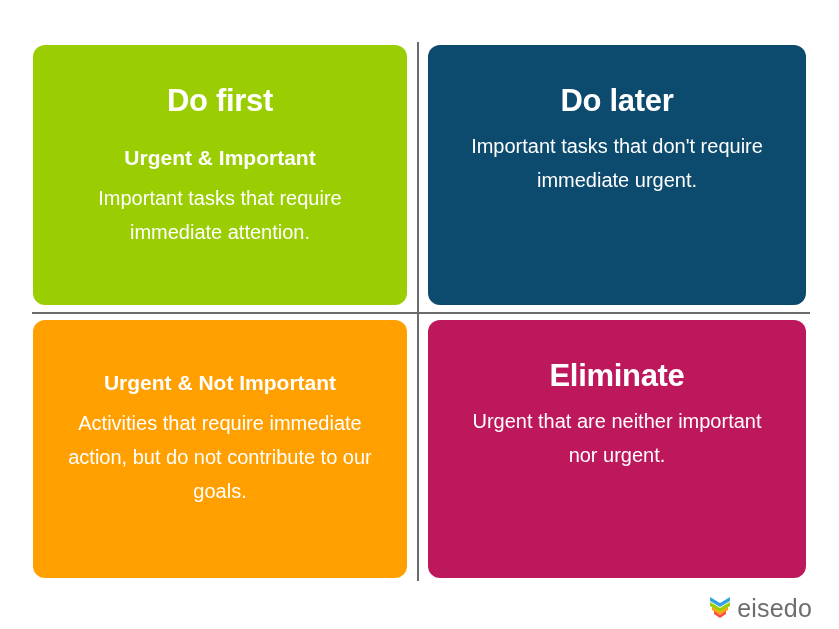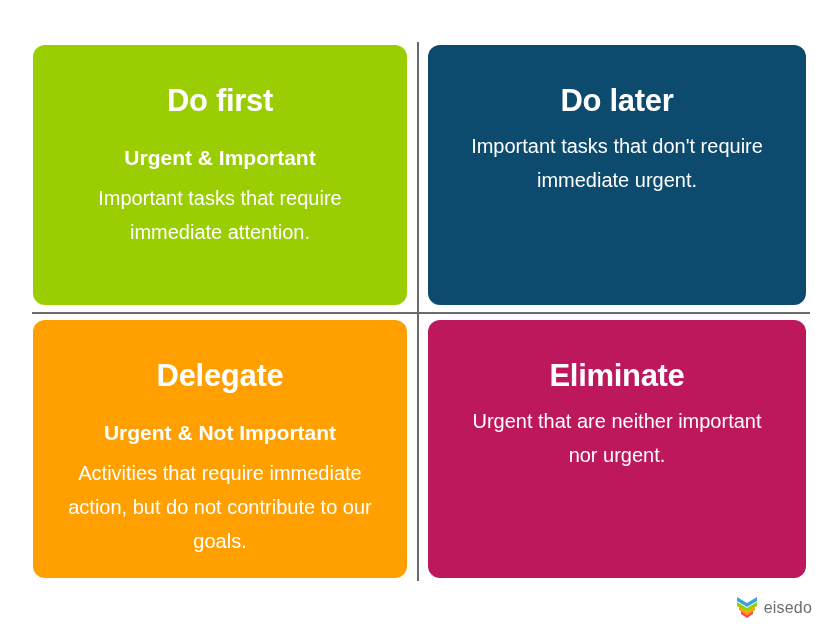--- a/index.html
+++ b/index.html
@@ -93,21 +93,21 @@
     display: flex;
     align-items: center;
     gap: 6px;
   }
   .logo-mark {
     display: block;
     width: 22px;
     height: 23px;
   }
   .logo-wordmark {
-    font-size: 16px;
+    font-size: 25px;
     line-height: 22px;
     color: #6e6e6e;
     letter-spacing: 0.2px;
   }
 </style>
 </head>
 <body style="background: rgb(255, 255, 255);">
 
 <div class="matrix">
 
@@ -119,21 +119,20 @@
     <div class="quadrant-subtitle">Urgent &amp; Important</div>
     <div class="quadrant-body">Important tasks that require immediate attention.</div>
   </div>
 
   <div class="quadrant q-do-later" style="background: #0c4a6e; color: rgb(255, 255, 255);">
     <div class="quadrant-title">Do later</div>
     <div class="quadrant-body">Important tasks that don't require immediate urgent.</div>
   </div>
 
   <div class="quadrant q-delegate" style="background: rgb(255, 160, 0); color: rgb(255, 255, 255);">
-    <div class="quadrant-title">Delegate</div>
     <div class="quadrant-subtitle">Urgent &amp; Not Important</div>
     <div class="quadrant-body">Activities that require immediate action, but do not contribute to our goals.</div>
   </div>
 
   <div class="quadrant q-eliminate" style="background: #be185d; color: rgb(255, 255, 255);">
     <div class="quadrant-title">Eliminate</div>
     <div class="quadrant-body">Urgent that are neither important nor urgent.</div>
   </div>
 
   <div class="logo">

